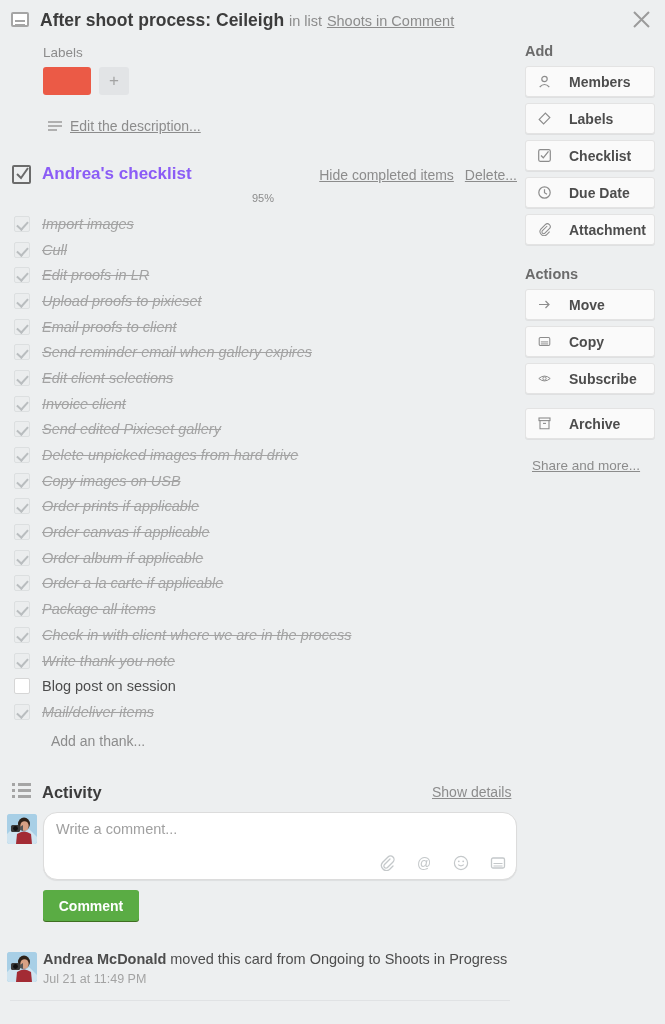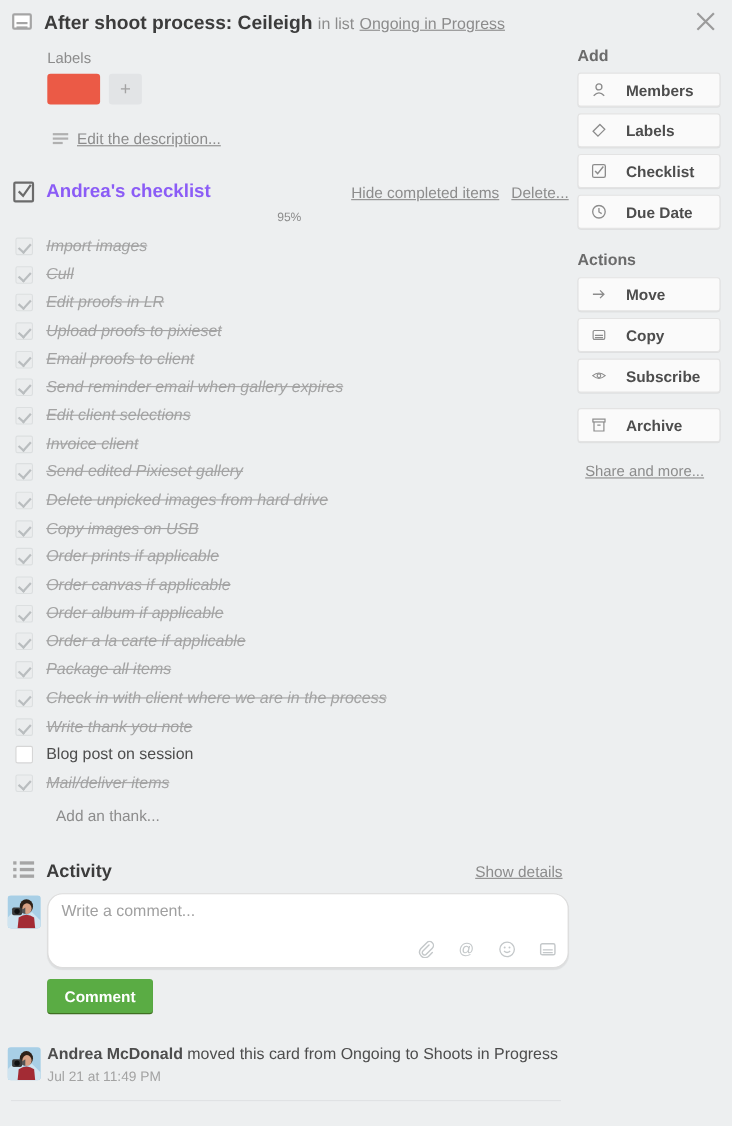--- a/index.html
+++ b/index.html
@@ -191,21 +191,21 @@
   }
 </style>
 </head>
 <body>
 
 <div class="card-header">
   <div class="card-icon"></div>
   <div class="title-line">
     <span class="title-main">After shoot process: Ceileigh</span>
     <span class="title-inlist">in list</span>
-    <span class="title-link">Ongoing in Progress</span>
+    <span class="title-link">Shoots in Comment</span>
   </div>
   <div class="close-btn">
     <svg width="17" height="17" viewBox="0 0 17 17">
         <path d="M1 1 L16 16 M16 1 L1 16" stroke="currentColor" stroke-width="2" fill="none"></path>
       </svg>
   </div>
 </div>
 
 <div class="labels-block">
   <div class="labels-title">Labels</div>
@@ -437,20 +437,28 @@
   <div class="side-btn">
     <span class="ico">
       <svg width="13" height="13" viewBox="0 0 13 13">
           <circle cx="6.5" cy="6.5" r="5.7" stroke="currentColor" stroke-width="1.2" fill="none"></circle>
           <path d="M6.5 3.2 V6.7 L9 8.2" stroke="currentColor" stroke-width="1.2" fill="none"></path>
         </svg>
     </span>
     <span>Due Date</span>
   </div>
 
+  <div class="side-btn">
+    <span class="ico">
+      <svg width="13" height="13" viewBox="0 0 16 16">
+          <path d="M11 4 L5.5 9.5 a2 2 0 0 0 3 3 L14 7 a3.5 3.5 0 0 0-5-5 L3.5 7.5 a5 5 0 0 0 7 7 L14 11" stroke="currentColor" stroke-width="1.3" fill="none" stroke-linecap="round"></path>
+        </svg>
+    </span>
+    <span>Attachment</span>
+  </div>
 
   <div class="side-heading actions">Actions</div>
 
   <div class="side-btn">
     <span class="ico">
       <svg width="13" height="13" viewBox="0 0 13 13">
           <path d="M1 6.5 H11 M7.5 3 L11 6.5 L7.5 10" stroke="currentColor" stroke-width="1.2" fill="none"></path>
         </svg>
     </span>
     <span>Move</span>

